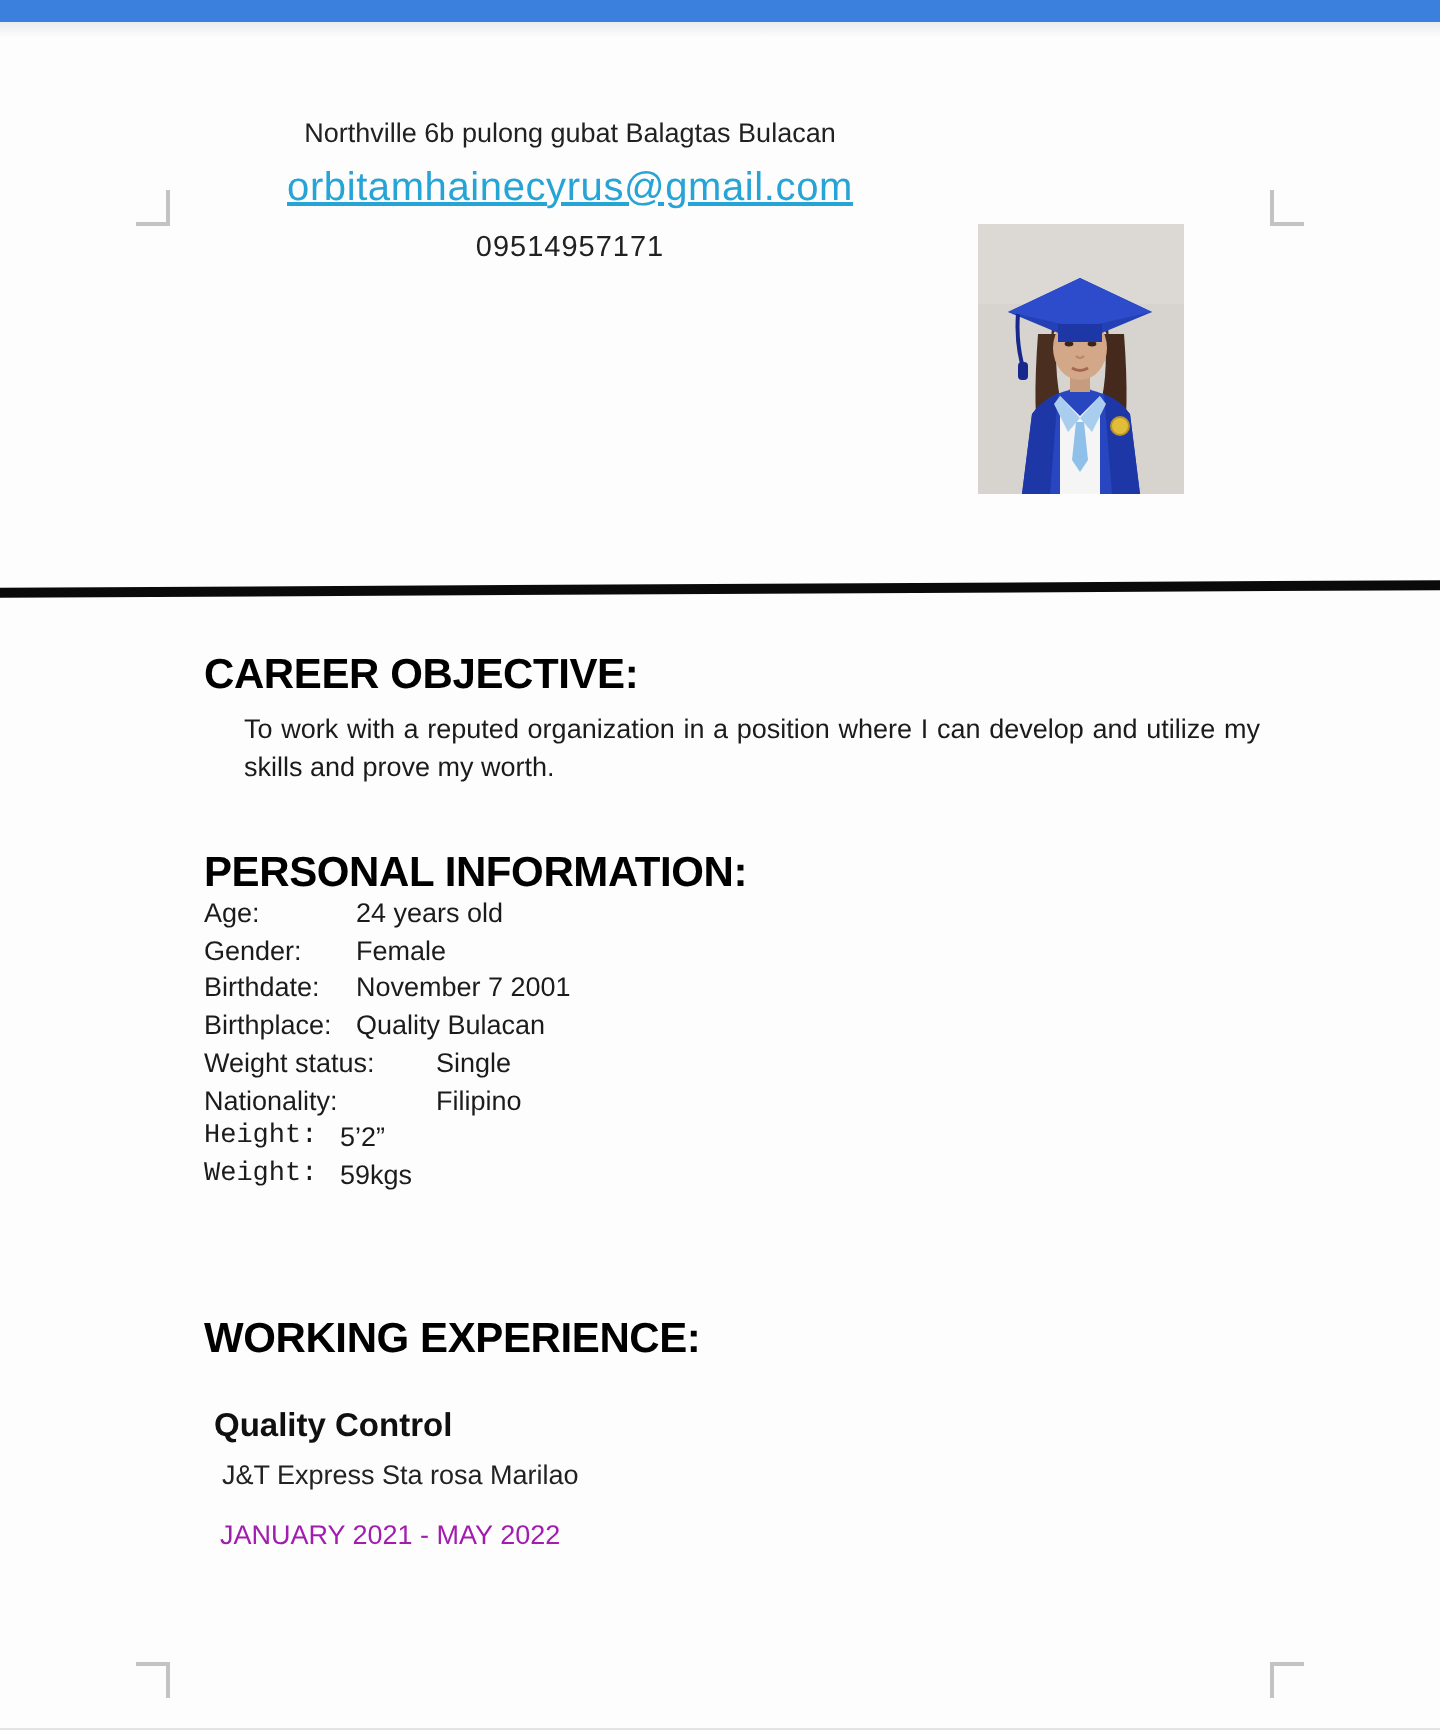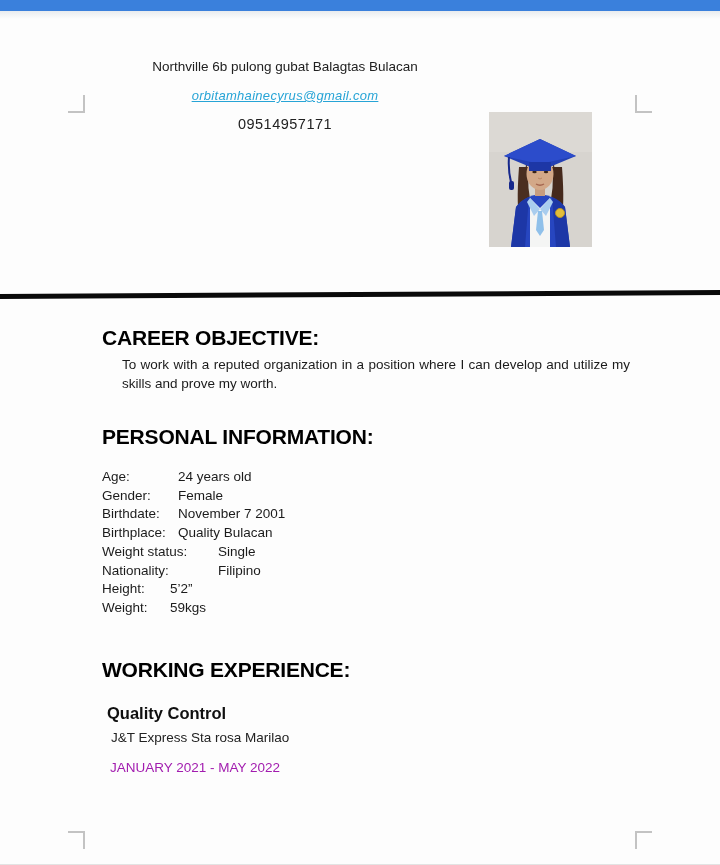--- a/index.html
+++ b/index.html
@@ -24,45 +24,45 @@
   .mark.tl{left:68px;top:95px;border-right-width:2px;border-bottom-width:2px;}
   .mark.tr{left:635px;top:95px;border-left-width:2px;border-bottom-width:2px;}
   .mark.bl{left:68px;top:831px;border-right-width:2px;border-top-width:2px;}
   .mark.br{left:635px;top:831px;border-left-width:2px;border-top-width:2px;}
 
   
   .header-block{position:absolute;left:65px;top:57px;width:440px;text-align:center;}
   .header-name{font-size:15px;font-weight:bold;color:#121212;line-height:19px;margin:0 0 10px;}
   .header-address{font-size:13.5px;color:#212121;line-height:19px;margin:0 0 9px;}
   .header-email{line-height:19px;margin:0 0 10px;}
-  .header-email a{font-size:13px;color:var(--link);text-decoration:underline;letter-spacing:.3px;font-style:italic;}
+  .header-email a{font-size:20px;color:var(--link);text-decoration:underline;letter-spacing:.3px;}
   .header-phone{font-size:14.5px;color:#212121;letter-spacing:.5px;line-height:19px;margin:0;}
 
   
   .photo{position:absolute;left:489px;top:112px;width:103px;height:135px;overflow:hidden;}
 
   
   .divider{position:absolute;left:-2px;top:292px;width:724px;height:5px;background:#0a0a0a;
     transform:rotate(-0.3deg);}
 
   
   .sec-heading{position:absolute;font-size:21px;font-weight:bold;color:#000000;letter-spacing:-.2px;white-space:nowrap;}
   .h-career{left:102px;top:326px;}
   .h-personal{left:102px;top:425px;}
   .h-working{left:102px;top:658px;}
 
   .career-body{position:absolute;left:122px;top:356px;width:508px;
     font-size:13.5px;line-height:18.5px;color:#1b1b1b;text-align:justify;}
 
-  .info-rows{position:absolute;left:102px;top:468px;font-size:13.5px;line-height:18.7px;color:#1b1b1b;}
+  .info-rows{position:absolute;left:102px;top:448px;font-size:13.5px;line-height:18.7px;color:#1b1b1b;}
   .info-row{display:flex;}
   .info-row .lbl{flex:0 0 auto;}
   .info-row.w76 .lbl{width:76px;}
   .info-row.w116 .lbl{width:116px;}
-  .info-row.w68 .lbl{width:68px;}
+  .info-row.w68 .lbl{width:68px;font-family:Liberation Mono, monospace;}
 
   .job-title{position:absolute;left:107px;top:704px;font-size:16.5px;font-weight:bold;color:#101010;white-space:nowrap;}
   .job-company{position:absolute;left:111px;top:730px;font-size:13.5px;color:#222;white-space:nowrap;}
   .job-period{position:absolute;left:110px;top:760px;font-size:13.5px;color:#a21caf;white-space:nowrap;}
 
   .bottom-edge{position:absolute;left:0;bottom:0;width:720px;height:1px;background:#e3e3e3;}
 </style>
 </head>
 <body style="--accent: #3a80dc; --link: #27a4d6;">
 

